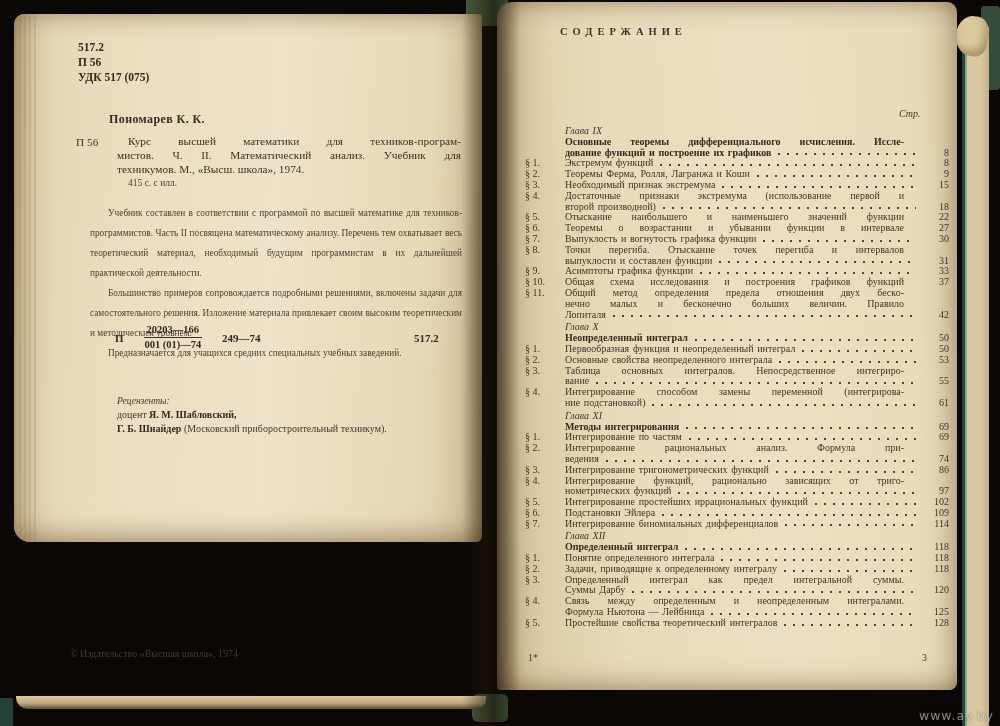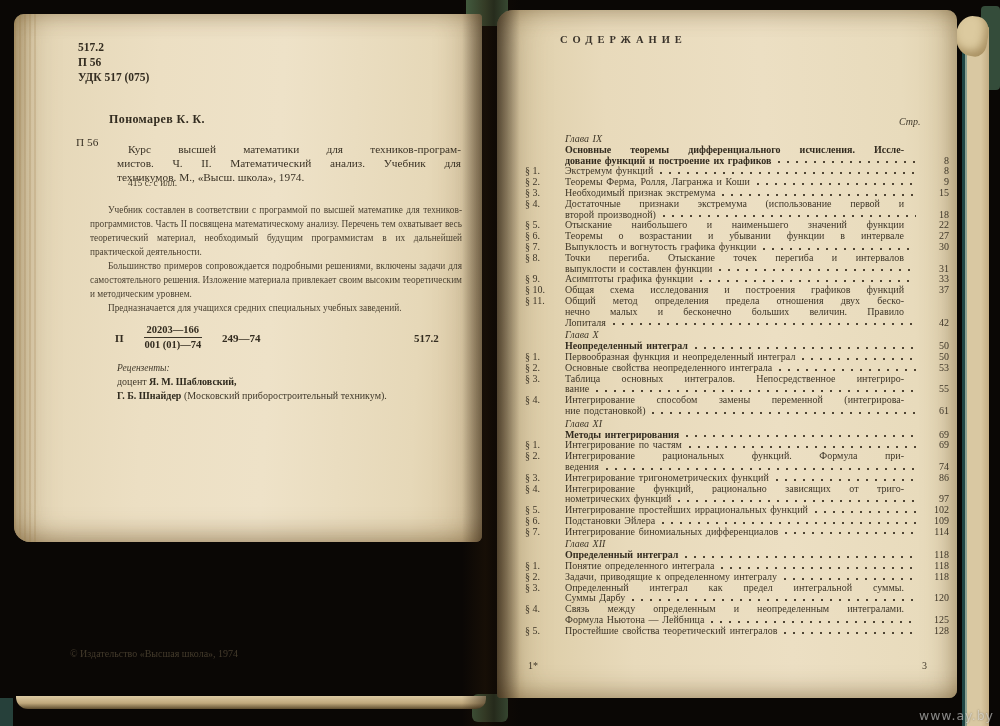--- a/index.html
+++ b/index.html
@@ -48,48 +48,48 @@
       inset -28px 0 38px -24px rgba(95,70,35,.55),
       inset 0 -20px 26px -16px rgba(115,88,45,.5),
       inset 0 14px 22px -14px rgba(115,88,45,.35);
   }
   .left-page::before{ 
     content:"";position:absolute;left:0;top:0;bottom:0;width:24px;
     border-radius:10px 0 0 16px;
     background:repeating-linear-gradient(90deg,rgba(150,118,66,.20) 0 2px,rgba(0,0,0,0) 2px 5px);
   }
   .right-page{
-    left:497px;top:10px;width:460px;height:688px;
+    left:497px;top:2px;width:460px;height:688px;
     border-radius:16px 10px 8px 4px;
     background:linear-gradient(87deg,#c3ae85 0%,#dccca6 6%,#e8dabb 28%,#ecdfc3 60%,#e8dbbc 88%,#dfd0ad 100%);
     box-shadow:
       inset 30px 0 40px -22px rgba(95,70,35,.6),
       inset -22px 0 30px -20px rgba(110,85,45,.5),
       inset 0 -18px 26px -16px rgba(115,88,45,.5),
       inset 0 16px 24px -16px rgba(115,88,45,.4);
   }
 
   
   .lp-block{position:absolute;color:#3b3326;}
   .udc-block{left:64px;top:26px;font-size:11.5px;font-weight:bold;line-height:15px;color:#332c20;}
   .author{left:95px;top:98px;font-size:12px;font-weight:bold;color:#332c20;letter-spacing:.4px;}
   .entry-code{left:62px;top:122px;font-size:11.3px;}
-  .title-lines{left:91px;top:129px;width:356px;font-size:11.3px;line-height:13.8px;}
+  .title-lines{left:91px;top:121px;width:356px;font-size:11.3px;line-height:13.8px;}
   .title-lines .tl{white-space:normal;margin-left:12px;}
   .title-lines .jl{text-align:justify;text-align-last:justify;}
   .title-lines .tl:first-child{margin-left:23px;}
   .pages-note{left:114px;top:164px;font-size:9.5px;color:#49402f;}
-  .annotation{left:76px;top:189px;width:372px;font-size:9.3px;line-height:14px;color:#4a4132;text-align:justify;}
+  .annotation{left:76px;top:189px;width:372px;font-size:9.3px;line-height:20px;color:#4a4132;text-align:justify;}
   .annotation p{margin:0;text-indent:18px;}
   .catalog{left:101px;top:310px;display:flex;align-items:center;font-size:11px;font-weight:bold;color:#332c20;}
   .frac{display:inline-flex;flex-direction:column;text-align:center;margin:0 20px;font-size:10.5px;line-height:12px;}
   .frac .num{border-bottom:1.2px solid #3a3428;padding:0 3px 1px;}
   .frac .den{padding-top:1px;}
   .right-code{left:400px;top:318px;font-size:11px;font-weight:bold;color:#332c20;}
-  .reviewers{left:103px;top:348px;font-size:10px;line-height:13.4px;color:#3f382a;}
+  .reviewers{left:103px;top:381px;font-size:10px;line-height:13.4px;color:#3f382a;}
   .reviewers .rev-label{font-style:italic;font-size:9.5px;}
   .reviewers b{color:#2f2a1e;}
   .copyright{left:56px;top:634px;font-size:10px;color:#443b2c;}
 
   
   .rp-header{position:absolute;left:63px;top:24px;font-size:10.5px;font-weight:bold;
              letter-spacing:5px;color:#3a332a;}
   .rp-str{position:absolute;left:402px;top:106px;font-size:10px;font-style:italic;color:#3f382a;}
   .toc{position:absolute;left:28px;top:122px;width:424px;font-size:10px;line-height:10.8px;color:#3e3628;}
   .toc-row{display:flex;align-items:baseline;}
@@ -339,21 +339,21 @@
           <span class="toc-pagecol">69</span>
         </div>
         <div class="toc-row entry">
           <span class="toc-num">§ 1.</span>
           <span class="toc-text">Интегрирование по частям</span>
           <span class="toc-fill dots"></span>
           <span class="toc-pagecol">69</span>
         </div>
         <div class="toc-row entry just">
           <span class="toc-num">§ 2.</span>
-          <span class="toc-text">Интегрирование рациональных функций. Формула при-</span>
+          <span class="toc-text">Интегрирование рациональных анализ. Формула при-</span>
           <span class="toc-fill"></span>
           <span class="toc-pagecol"></span>
         </div>
         <div class="toc-row cont">
           <span class="toc-num"></span>
           <span class="toc-text">ведения</span>
           <span class="toc-fill dots"></span>
           <span class="toc-pagecol">74</span>
         </div>
         <div class="toc-row entry">

